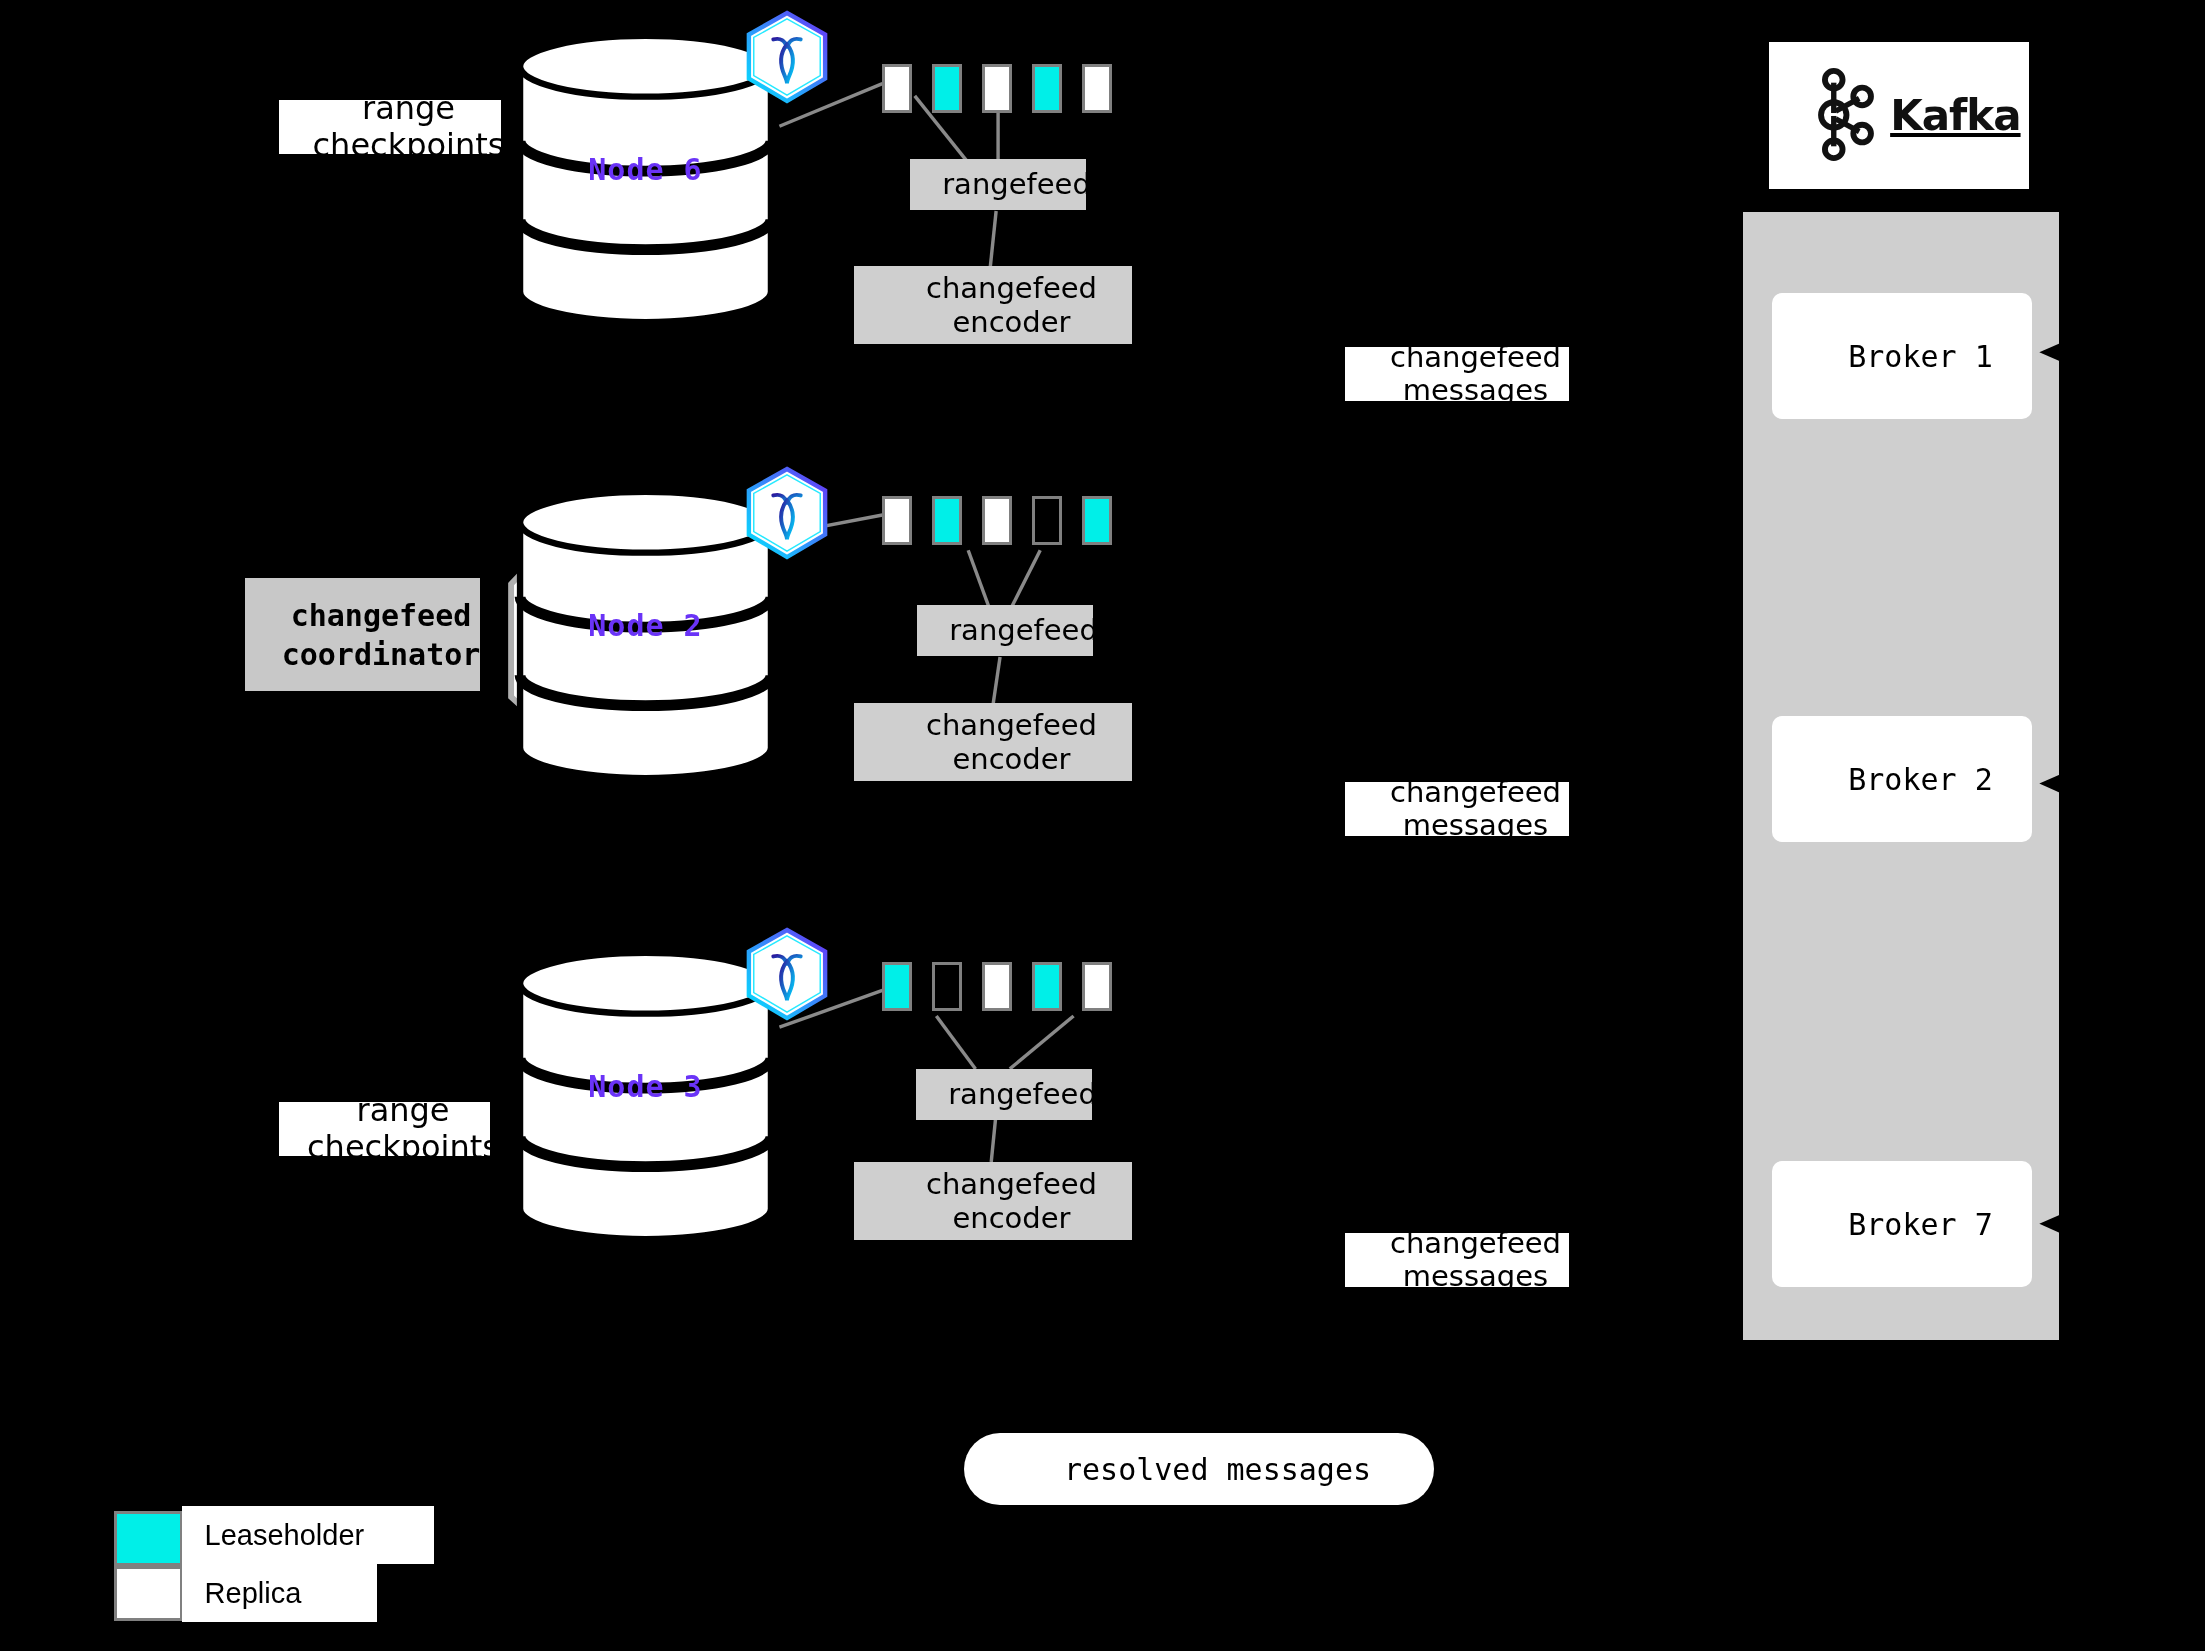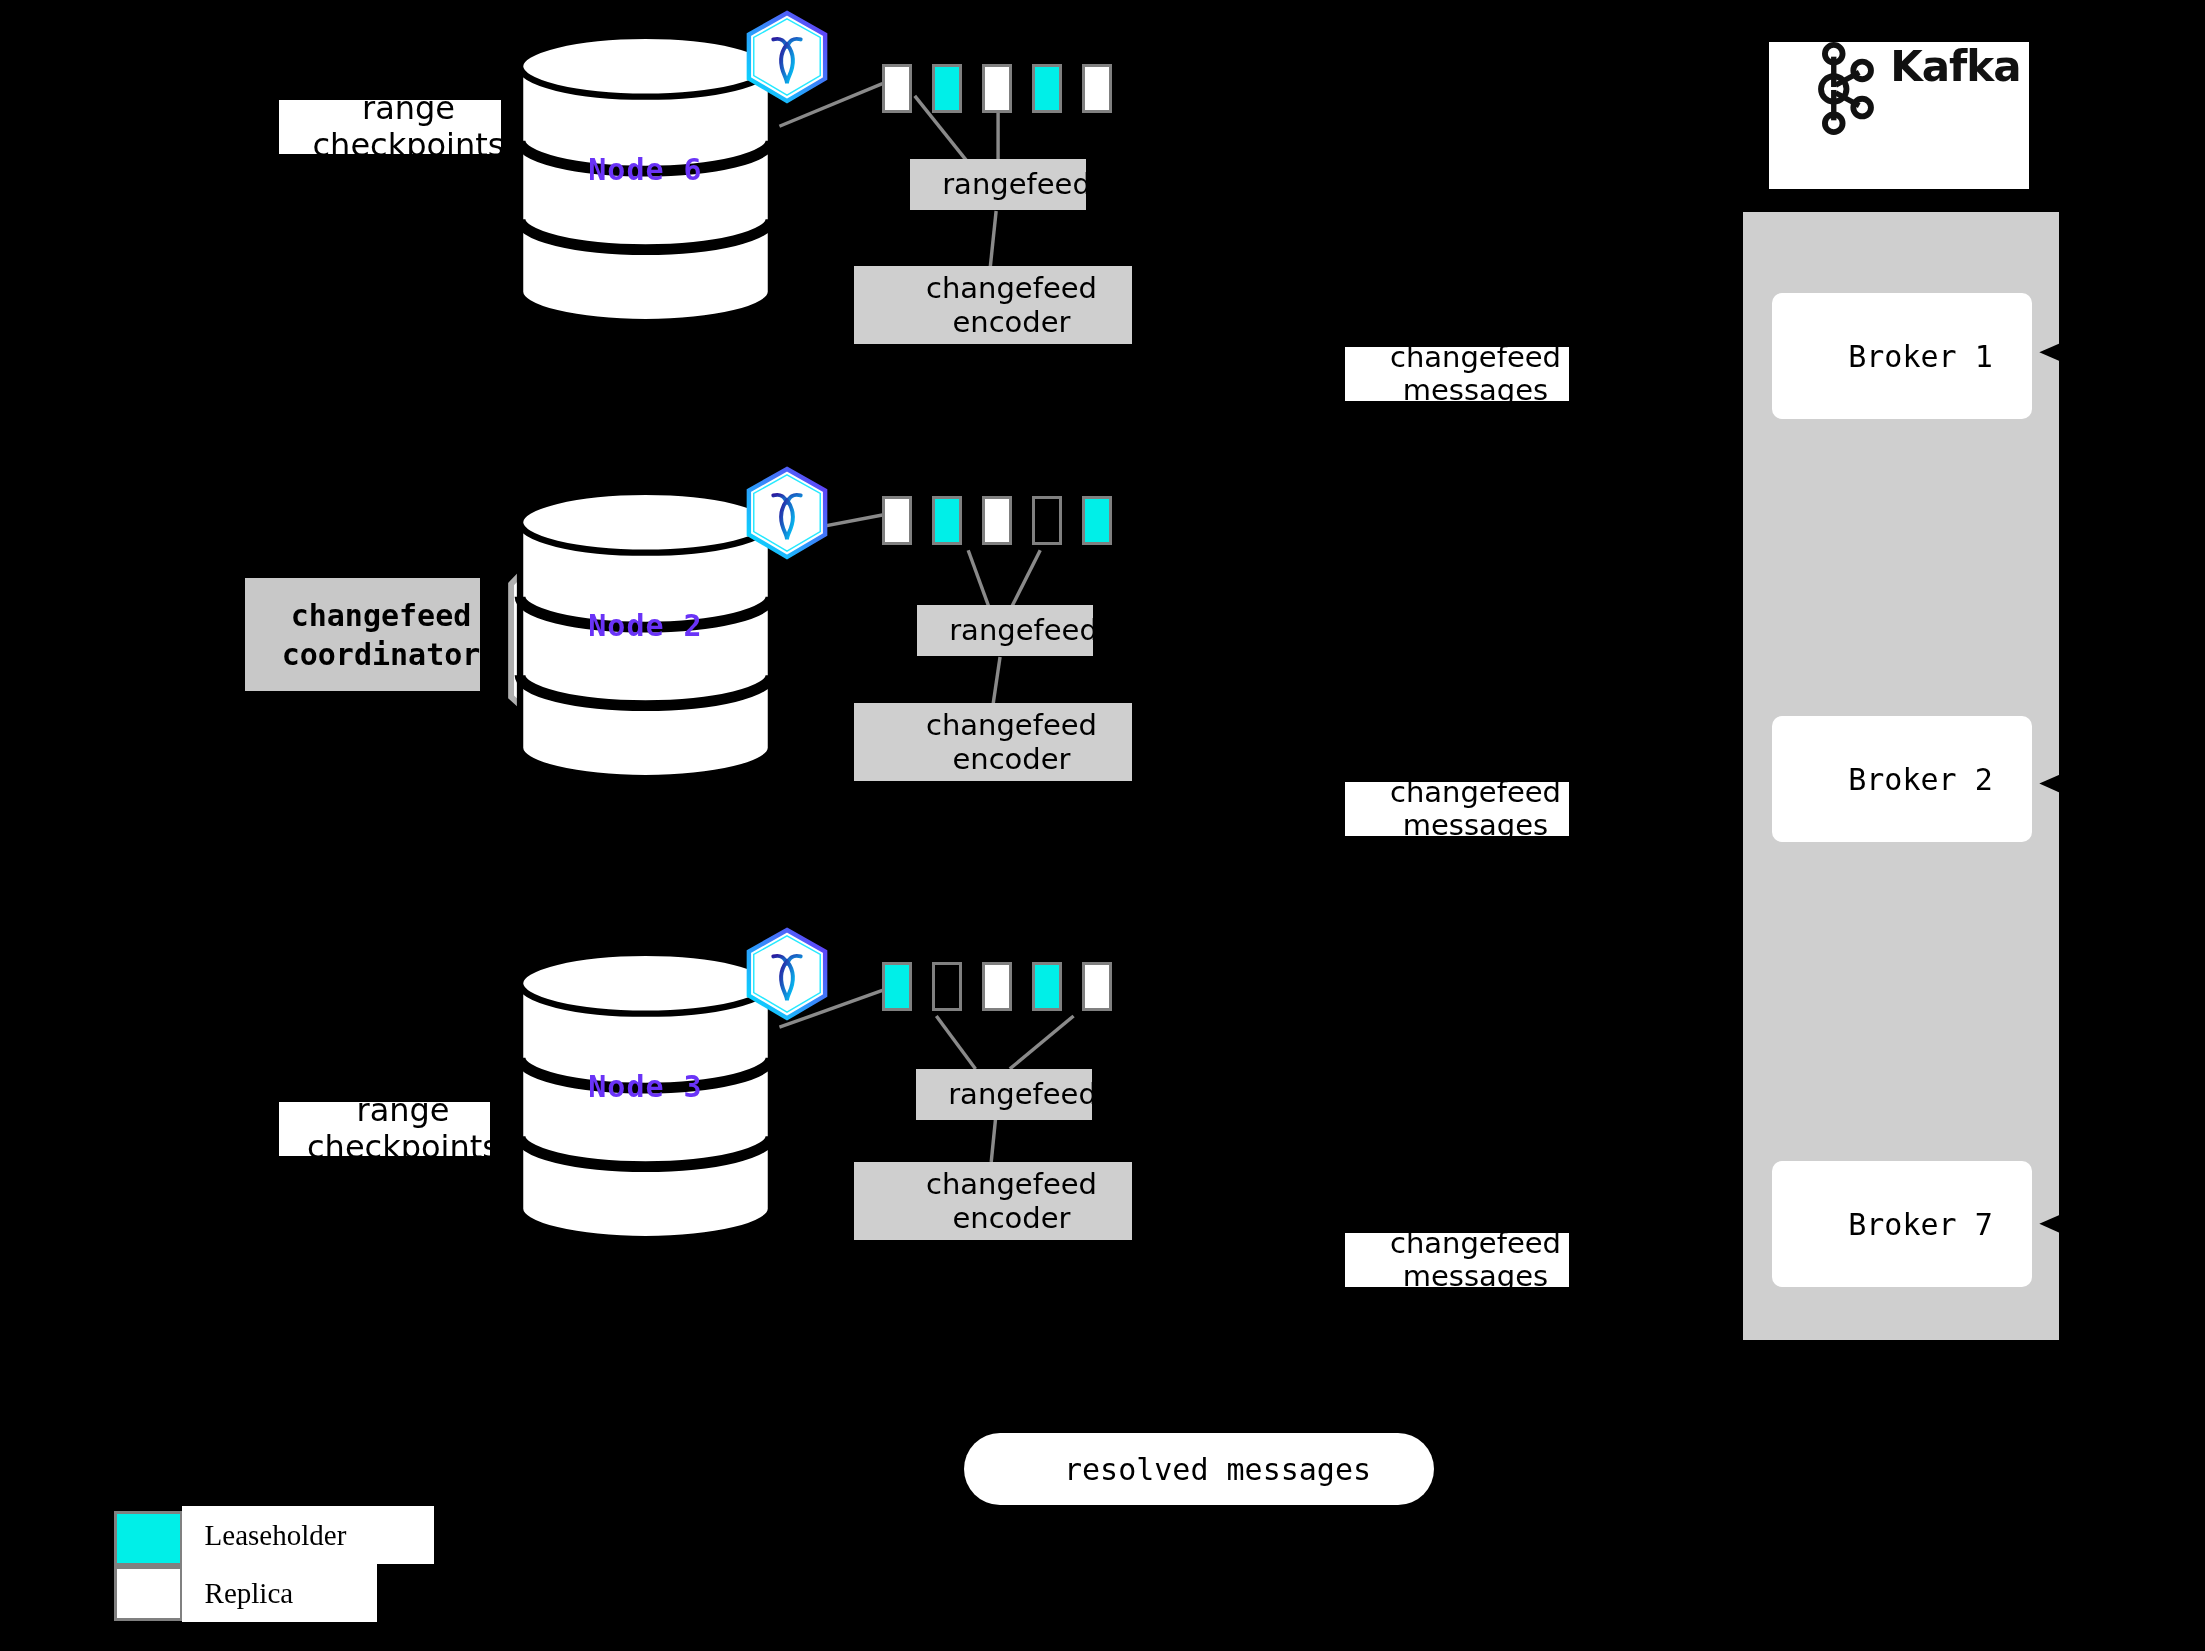--- a/index.html
+++ b/index.html
@@ -33,37 +33,37 @@
   .cyl-label{position:absolute;width:100%;text-align:center;color:#6a33f7;font-weight:bold;
              font-family:"DejaVu Sans Mono",monospace;letter-spacing:1px;}
 
   
   .range{position:absolute;border:3.4px solid #808080;box-sizing:border-box;}
   .range.rep{background:#ffffff;}
   .range.lease{background:#00efe8;}
   .range.empty{background:transparent;}
 
   
-  .kafka-card{background:#fff;display:flex;justify-content:center;gap:12.7px;}
+  .kafka-card{background:#fff;display:flex;align-items:center;justify-content:center;gap:12.7px;text-decoration:underline;}
   .kafka-word{color:#111;font-weight:bold;font-size:42px;letter-spacing:-1px;
               font-family:"DejaVu Sans",sans-serif;}
 
   
   .broker-panel{background:#cfcfcf;}
   .broker{background:#fff;color:#000;border-radius:10px;display:flex;align-items:center;
           justify-content:center;font-family:"DejaVu Sans Mono",monospace;}
 
   
   .pill{background:#fff;color:#000;border-radius:490px;display:flex;align-items:center;
         justify-content:center;font-family:"DejaVu Sans Mono",monospace;white-space:pre;}
 
   
   .legend-sw{position:absolute;border:3.4px solid #808080;box-sizing:border-box;}
   .legend-text{position:absolute;background:#fff;color:#000;display:flex;align-items:center;
-               padding-left:22.6px;font-family:Liberation Serif, serif;white-space:pre;}
+               padding-left:22.6px;font-family:Liberation Sans, sans-serif;white-space:pre;}
 </style>
 </head>
 <body>
 
 <div class="stage">
 
   <svg class="wies wires" viewBox="0 0 4498 3369">
     <g stroke="#8a8a8a" stroke-width="7" fill="none">
 
       <line x1="1590" y1="257" x2="1800" y2="170"></line>

